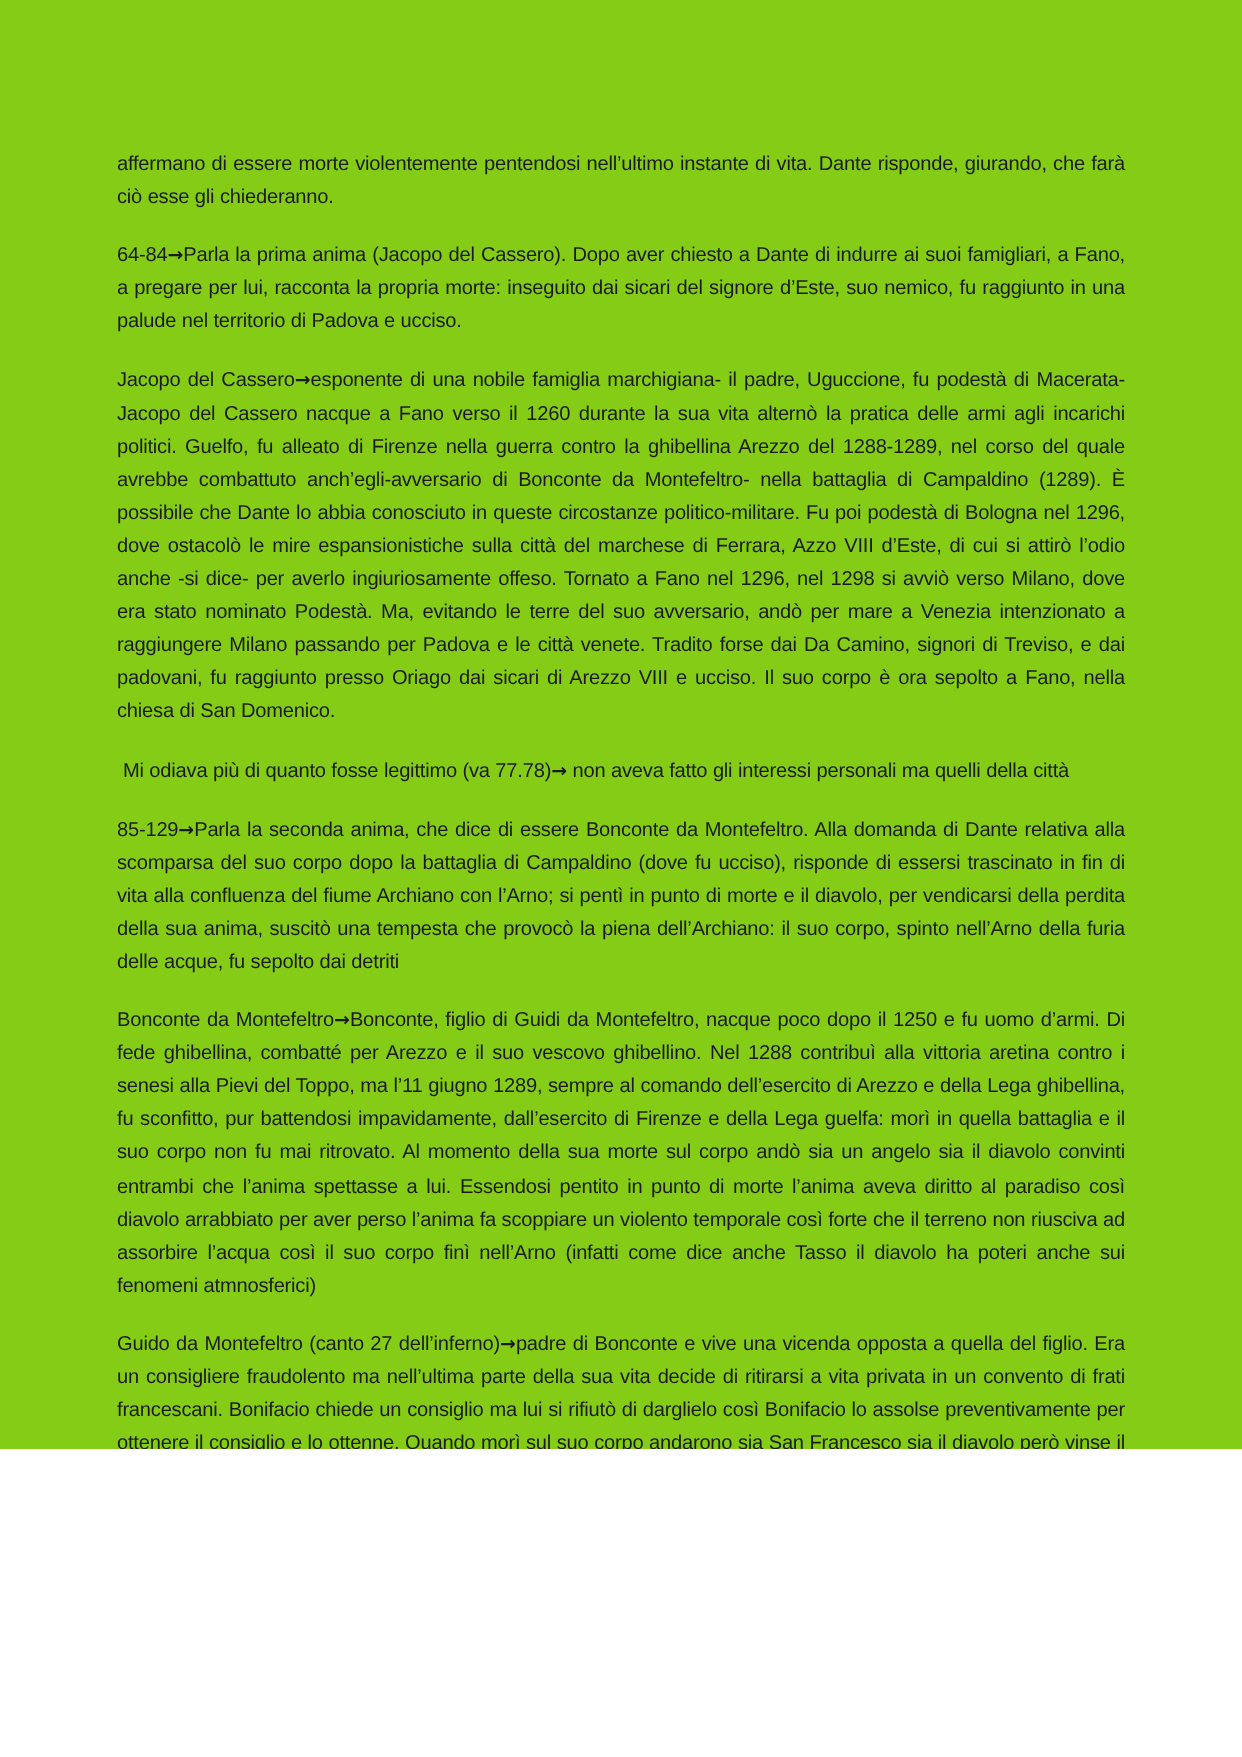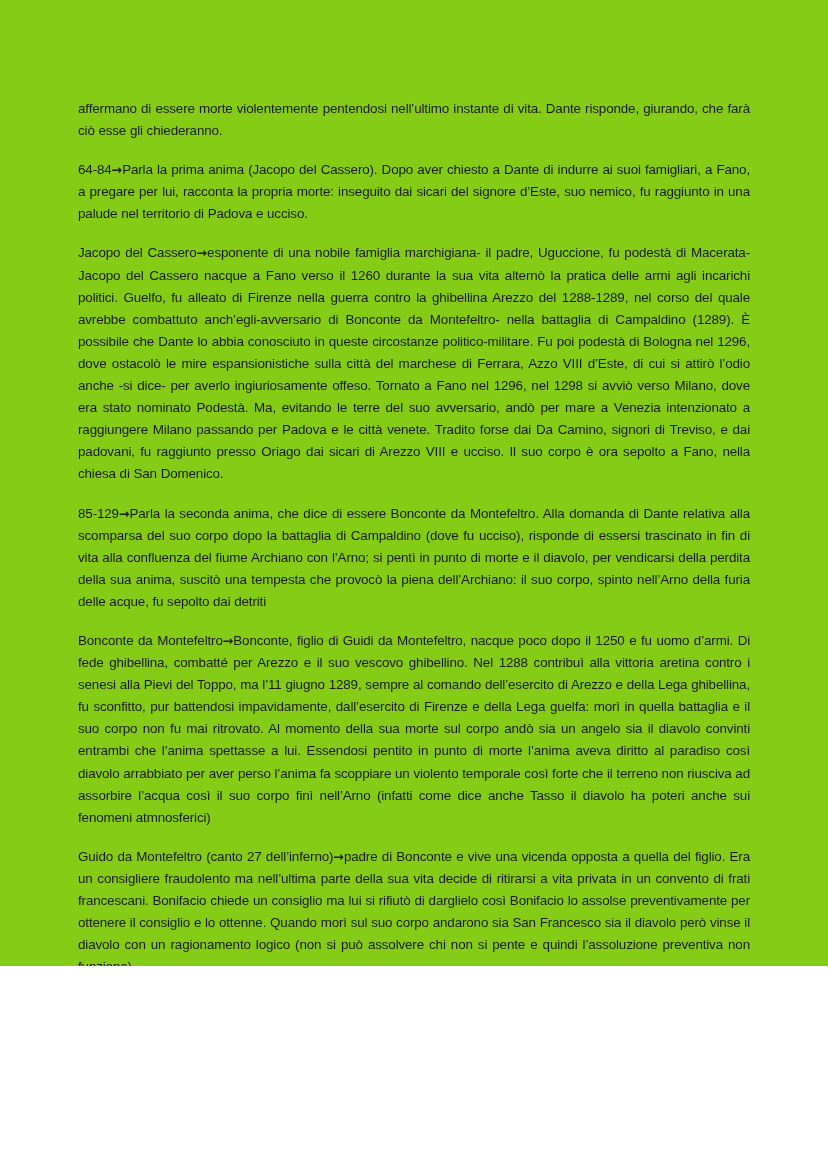--- a/index.html
+++ b/index.html
@@ -52,17 +52,18 @@
   }
 </style>
 </head>
 <body>
 
 <div class="page">
   <div class="doc-body">
       <p class="para">affermano di essere morte violentemente pentendosi nell’ultimo instante di vita. Dante risponde, giurando, che farà ciò esse gli chiederanno.</p>
       <p class="para">64-84<span class="arrow">→</span>Parla la prima anima (Jacopo del Cassero). Dopo aver chiesto a Dante di indurre ai suoi famigliari, a Fano, a pregare per lui, racconta la propria morte: inseguito dai sicari del signore d’Este, suo nemico, fu raggiunto in una palude nel territorio di Padova e ucciso.</p>
       <p class="para">Jacopo del Cassero<span class="arrow">→</span>esponente di una nobile famiglia marchigiana- il padre, Uguccione, fu podestà di Macerata- Jacopo del Cassero nacque a Fano verso il 1260 durante la sua vita alternò la pratica delle armi agli incarichi politici. Guelfo, fu alleato di Firenze nella guerra contro la ghibellina Arezzo del 1288-1289, nel corso del quale avrebbe combattuto anch’egli-avversario di Bonconte da Montefeltro- nella battaglia di Campaldino (1289). È possibile che Dante lo abbia conosciuto in queste circostanze politico-militare. Fu poi podestà di Bologna nel 1296, dove ostacolò le mire espansionistiche sulla città del marchese di Ferrara, Azzo VIII d’Este, di cui si attirò l’odio anche -si dice- per averlo ingiuriosamente offeso. Tornato a Fano nel 1296, nel 1298 si avviò verso Milano, dove era stato nominato Podestà. Ma, evitando le terre del suo avversario, andò per mare a Venezia intenzionato a raggiungere Milano passando per Padova e le città venete. Tradito forse dai Da Camino, signori di Treviso, e dai padovani, fu raggiunto presso Oriago dai sicari di Arezzo VIII e ucciso. Il suo corpo è ora sepolto a Fano, nella chiesa di San Domenico.</p>
+      <p class="para indented">Mi odiava più di quanto fosse legittimo (va 77.78)<span class="arrow">→</span> non aveva fatto gli interessi personali ma quelli della città</p>
       <p class="para">85-129<span class="arrow">→</span>Parla la seconda anima, che dice di essere Bonconte da Montefeltro. Alla domanda di Dante relativa alla scomparsa del suo corpo dopo la battaglia di Campaldino (dove fu ucciso), risponde di essersi trascinato in fin di vita alla confluenza del fiume Archiano con l’Arno; si pentì in punto di morte e il diavolo, per vendicarsi della perdita della sua anima, suscitò una tempesta che provocò la piena dell’Archiano: il suo corpo, spinto nell’Arno della furia delle acque, fu sepolto dai detriti</p>
       <p class="para">Bonconte da Montefeltro<span class="arrow">→</span>Bonconte, figlio di Guidi da Montefeltro, nacque poco dopo il 1250 e fu uomo d’armi. Di fede ghibellina, combatté per Arezzo e il suo vescovo ghibellino. Nel 1288 contribuì alla vittoria aretina contro i senesi alla Pievi del Toppo, ma l’11 giugno 1289, sempre al comando dell’esercito di Arezzo e della Lega ghibellina, fu sconfitto, pur battendosi impavidamente, dall’esercito di Firenze e della Lega guelfa: morì in quella battaglia e il suo corpo non fu mai ritrovato. Al momento della sua morte sul corpo andò sia un angelo sia il diavolo convinti entrambi che l’anima spettasse a lui. Essendosi pentito in punto di morte l’anima aveva diritto al paradiso così diavolo arrabbiato per aver perso l’anima fa scoppiare un violento temporale così forte che il terreno non riusciva ad assorbire l’acqua così il suo corpo finì nell’Arno (infatti come dice anche Tasso il diavolo ha poteri anche sui fenomeni atmnosferici)</p>
       <p class="para">Guido da Montefeltro (canto 27 dell’inferno)<span class="arrow">→</span>padre di Bonconte e vive una vicenda opposta a quella del figlio. Era un consigliere fraudolento ma nell’ultima parte della sua vita decide di ritirarsi a vita privata in un convento di frati francescani. Bonifacio chiede un consiglio ma lui si rifiutò di darglielo così Bonifacio lo assolse preventivamente per ottenere il consiglio e lo ottenne. Quando morì sul suo corpo andarono sia San Francesco sia il diavolo però vinse il diavolo con un ragionamento logico (non si può assolvere chi non si pente e quindi l’assoluzione preventiva non funziona)</p>
     </div>
 </div>
 
 </body></html>

